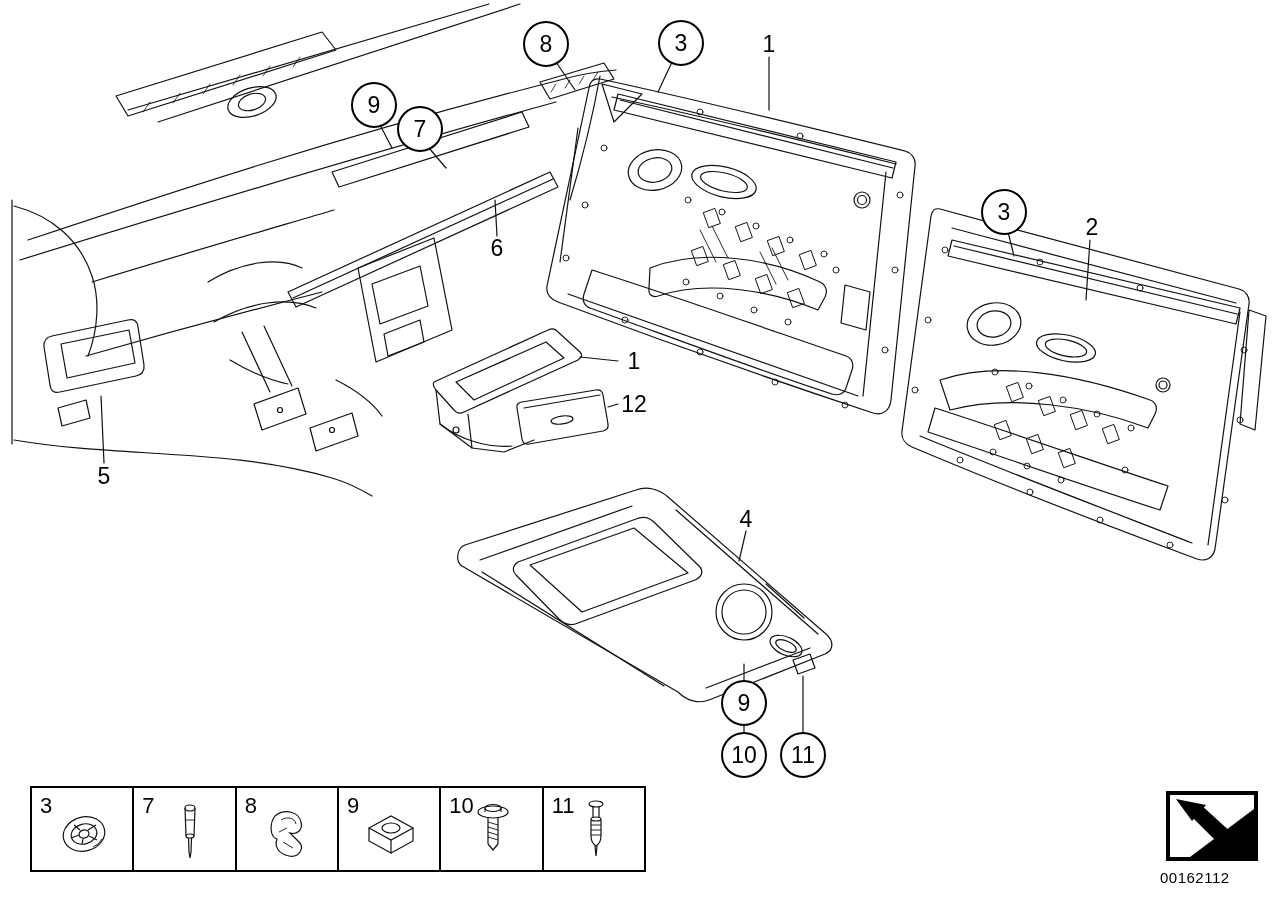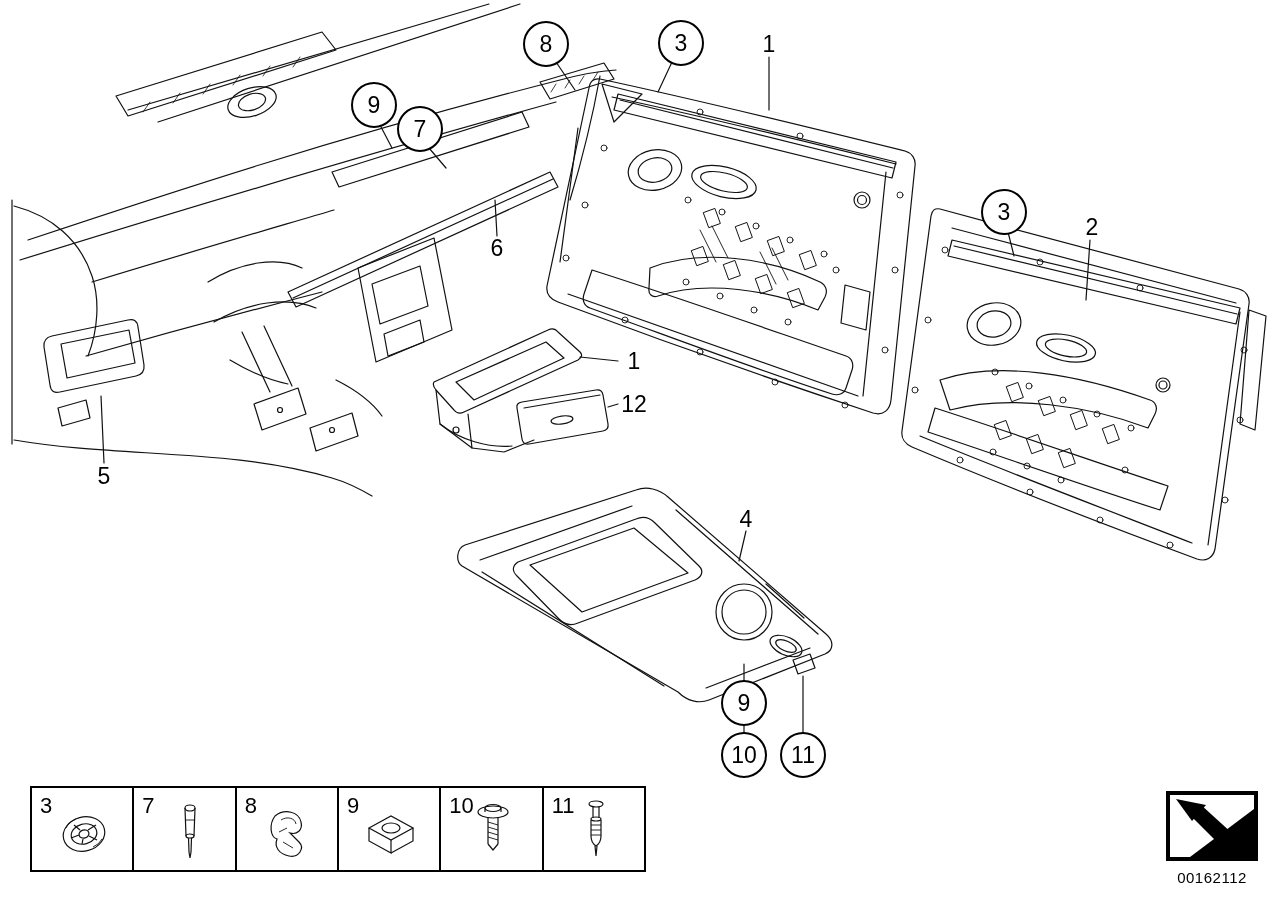--- a/index.html
+++ b/index.html
@@ -23,21 +23,21 @@
   }
   .legend-cell{flex:1;position:relative;border-right:2px solid #000;}
   .legend-cell:last-child{border-right:none;}
   .legend-num{position:absolute;top:5px;left:8px;font-size:22px;}
   .legend-cell svg{position:absolute;left:50%;top:52%;transform:translate(-50%,-50%);}
   .logo-box{
     position:absolute;left:1166px;top:791px;width:92px;height:70px;
     border:4px solid #000;box-sizing:border-box;background:#fff;z-index:4;
   }
   .part-number{
-    position:absolute;left:1160px;top:869px;width:104px;text-align:center;
+    position:absolute;left:1160px;top:869px;width:104px;
     font-size:15px;letter-spacing:.5px;z-index:4;
   }
 </style>
 </head>
 <body>
 
 <div class="stage">
 
   <svg class="art" width="1287" height="910" viewBox="0 0 1287 910" stroke="#111" fill="none" stroke-width="1.2" stroke-linejoin="round" stroke-linecap="round">
 

